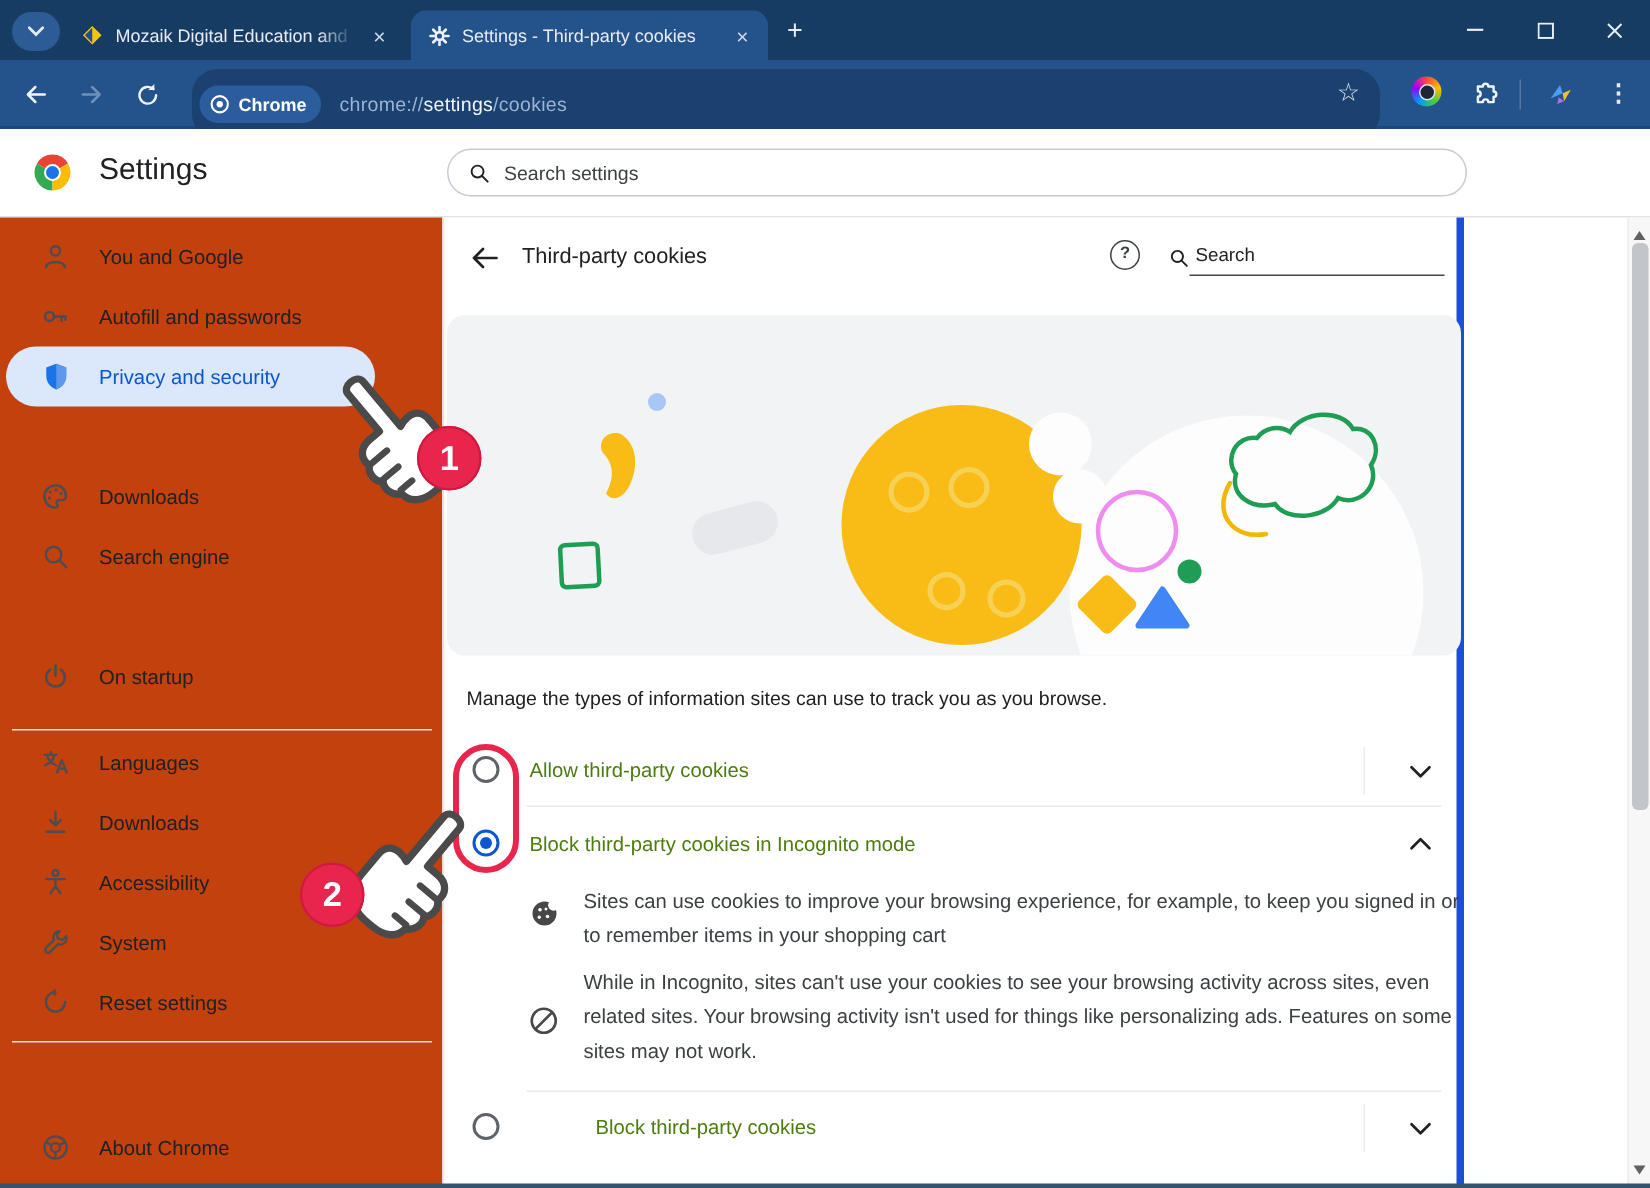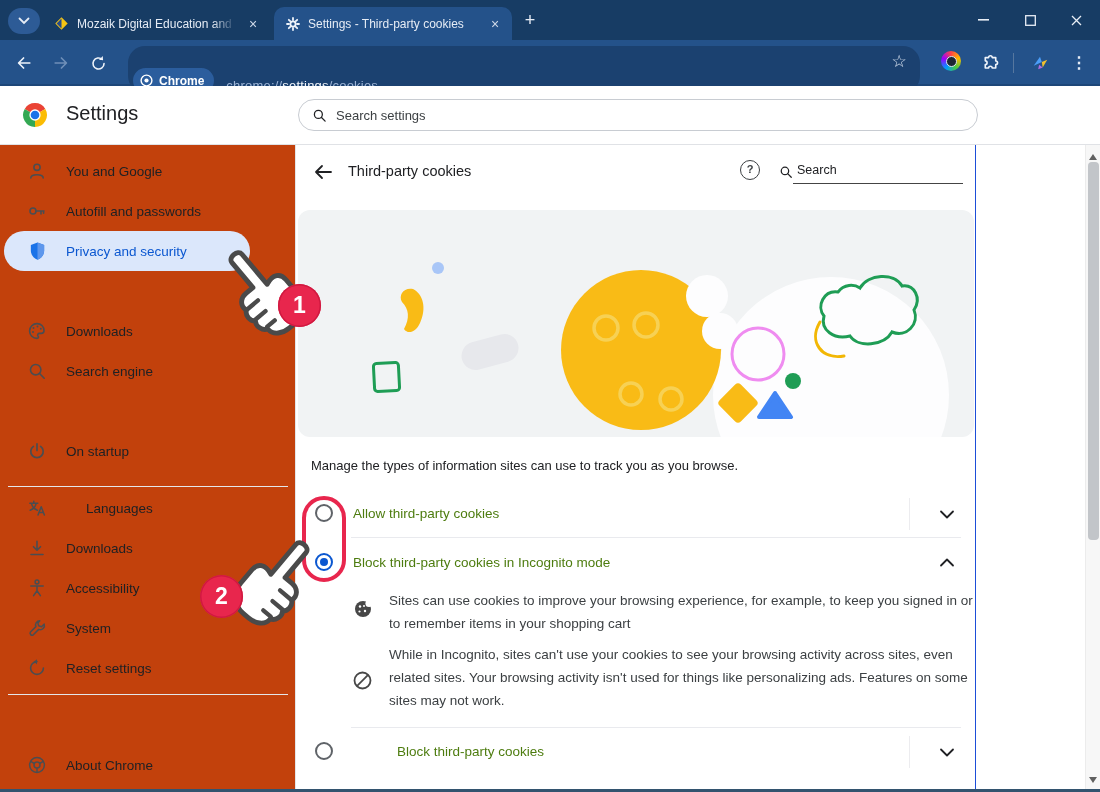--- a/index.html
+++ b/index.html
@@ -22,21 +22,21 @@
             text-align:center;border-radius:50%;}
   .newtab{position:absolute;left:518px;top:9px;width:24px;height:24px;color:#e6ecf5;font-size:18px;
           line-height:22px;text-align:center;}
   .wctl{position:absolute;top:6px;width:40px;height:28px;display:flex;align-items:center;justify-content:center;}
 
   
   .toolbar{position:absolute;left:0;top:40px;width:1100px;height:46px;background:#24528a;
            border-bottom:2px solid #1d4678;box-sizing:border-box;}
   .navbtn{position:absolute;top:11px;width:24px;height:24px;display:flex;align-items:center;justify-content:center;}
   .omnibox{position:absolute;left:128px;top:6px;width:792px;height:47px;border-radius:17px;background:#1b4170;
-           display:flex;align-items:flex-end;}
+           display:flex;align-items:center;}
   .chip{height:25px;margin-left:5px;padding:0 10px 0 7px;border-radius:13px;background:#2b5d9d;
         display:flex;align-items:center;gap:6px;}
   .chip span{color:#fff;font-size:12px;font-weight:bold;}
   .url{margin-left:12px;font-size:13px;letter-spacing:.2px;}
   .url .dim{color:#9db4d6;}
   .url .host{color:#f2f6fb;}
   .star{position:absolute;left:886px;top:9px;width:26px;height:26px;color:#d8e2f0;font-size:17px;
         text-align:center;line-height:26px;}
   .lens{position:absolute;left:941px;top:11px;width:20px;height:20px;border-radius:50%;
         background:conic-gradient(#f44,#fb0,#4c4,#09f,#90f,#f44);display:flex;align-items:center;justify-content:center;}
@@ -58,21 +58,21 @@
   .nav-item{position:absolute;left:4px;width:246px;height:40px;display:flex;align-items:center;border-radius:20px;}
   .nav-item .ic{width:22px;margin-left:22px;display:flex;justify-content:center;}
   .nav-item .lb{margin-left:18px;font-size:13.5px;font-weight:500;color:#202124;white-space:nowrap;}
   .nav-item.sel{background:#dbe7fb;}
   .nav-item.sel .lb{color:#0b57d0;}
   .nav-div{position:absolute;left:8px;width:280px;height:1px;background:#e4e6ea;}
   .extlink{margin-left:12px;}
 
   
   .card{position:absolute;left:295px;top:145px;width:681px;height:647px;background:#fff;
-        border-left:1px solid #e3e5e9;border-right:1px solid #1d4ed8;box-sizing:border-box;}
+        border-left:1px solid #e3e5e9;border-right:5px solid #1d4ed8;box-sizing:border-box;}
   .sub-title{position:absolute;left:52px;top:18px;font-size:14.5px;color:#202124;}
   .help{position:absolute;left:444px;top:15px;width:20px;height:20px;border:1.6px solid #3c4043;
         border-radius:50%;box-sizing:border-box;color:#3c4043;font-size:11px;font-weight:bold;
         text-align:center;line-height:17px;}
   .sub-search-label{position:absolute;left:501px;top:18px;font-size:12.5px;color:#202124;}
   .sub-search-line{position:absolute;left:497px;top:38px;width:170px;height:1px;background:#444;}
   .banner{position:absolute;left:2px;top:65px;width:676px;height:227px;background:#f1f3f4;border-radius:12px;overflow:hidden;}
   .intro{position:absolute;left:15px;top:313px;font-size:13px;color:#202124;}
 
   .opt-row{position:absolute;left:0;width:679px;}
@@ -273,21 +273,21 @@
           <svg width="20" height="20" viewBox="0 0 20 20">
             <path d="M10,2.8 V9.5" stroke="#4a4d51" stroke-width="1.7" stroke-linecap="round"></path>
             <path d="M13.6,5.4 a6.2,6.2 0 1 1 -7.2,0" fill="none" stroke="#4a4d51" stroke-width="1.7" stroke-linecap="round"></path>
           </svg>
         </span>
       <span class="lb">On startup</span>
     </div>
 
     <div class="nav-div" style="top:341px;"></div>
 
-    <div class="nav-item" style="top:343px;gap:20px;">
+    <div class="nav-item" style="top:343px;">
       <span class="ic">
           <svg width="20" height="20" viewBox="0 0 20 20">
             <path d="M2.8,5.2 H10.8 M6.8,3.2 V5.2 M9.2,5.2 C8.6,8.8 5.8,11.2 3.2,12.2 M4.4,5.2 C5,8.8 7.8,11.2 10.4,12.2" fill="none" stroke="#4a4d51" stroke-width="1.5" stroke-linecap="round"></path>
             <path d="M11,17 L14.2,8.8 L17.4,17 M12.1,14.4 H16.3" fill="none" stroke="#4a4d51" stroke-width="1.5" stroke-linecap="round" stroke-linejoin="round"></path>
           </svg>
         </span>
       <span class="lb">Languages</span>
     </div>
     <div class="nav-item" style="top:383px;">
       <span class="ic">

